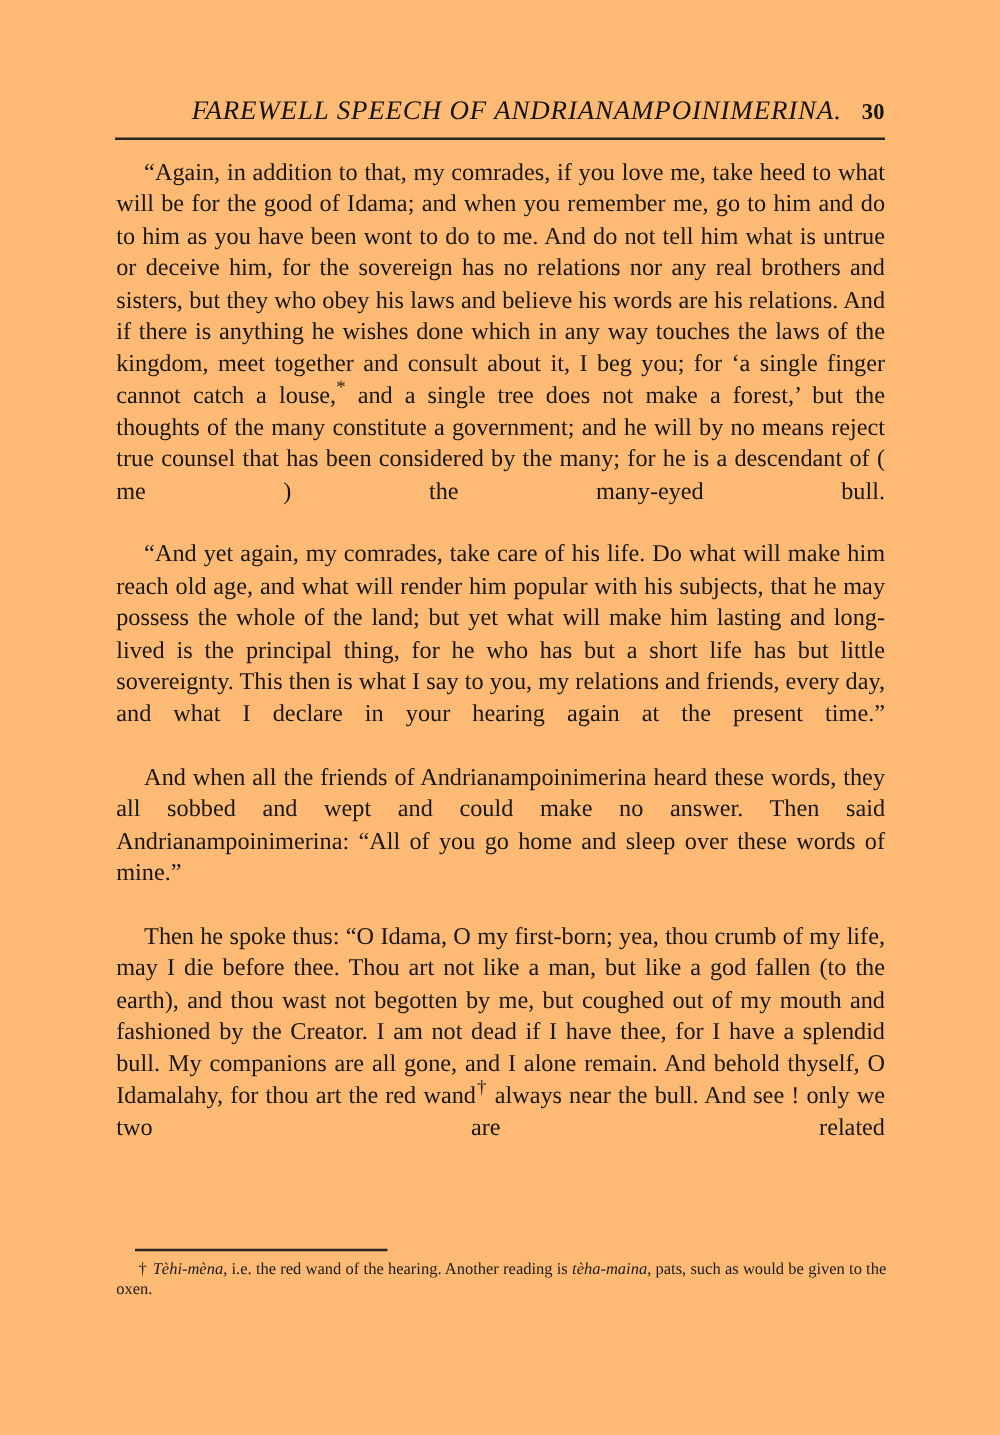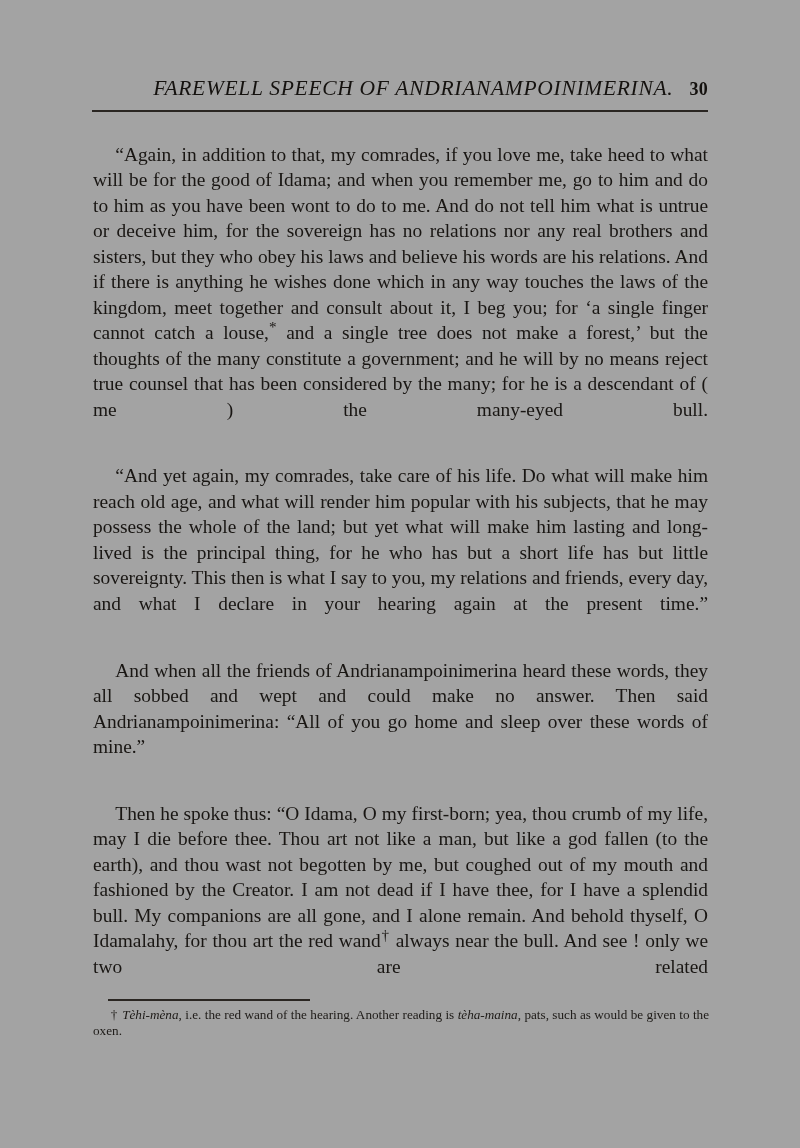--- a/index.html
+++ b/index.html
@@ -12,21 +12,21 @@
     height: 1148px;
     position: relative;
     font-family: "Liberation Serif", "DejaVu Serif", serif;
     color: #191613;
     overflow: hidden;
   }
 
   .page {
     position: absolute;
     inset: 0;
-    background: #a3a3a3;
+    background: #fdba74;
   }
 
   
   .running-head {
     position: absolute;
     left: 92px;
     top: 76px;
     width: 616px;
     display: flex;
     align-items: baseline;
@@ -67,21 +67,20 @@
     text-justify: inter-word;
     -webkit-hyphens: none;
     hyphens: none;
   }
   .textblock p {
     margin: 0;
     text-indent: 0;
   }
   .textblock p.indent {
     text-indent: 1.15em;
-    margin-top: 16px;
   }
   
   .textblock p::after {
     content: "";
     display: inline-block;
     width: 100%;
   }
 
   sup.fn {
     font-size: 0.78em;

